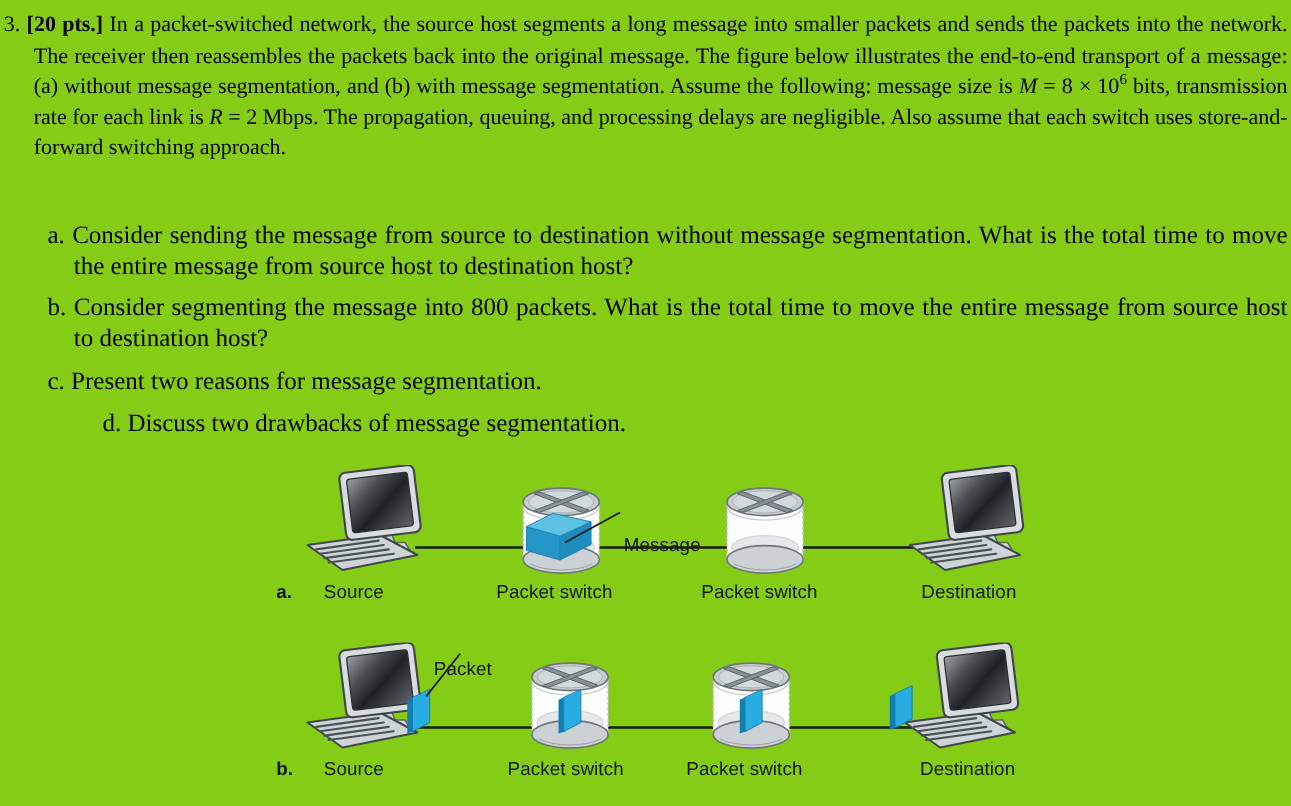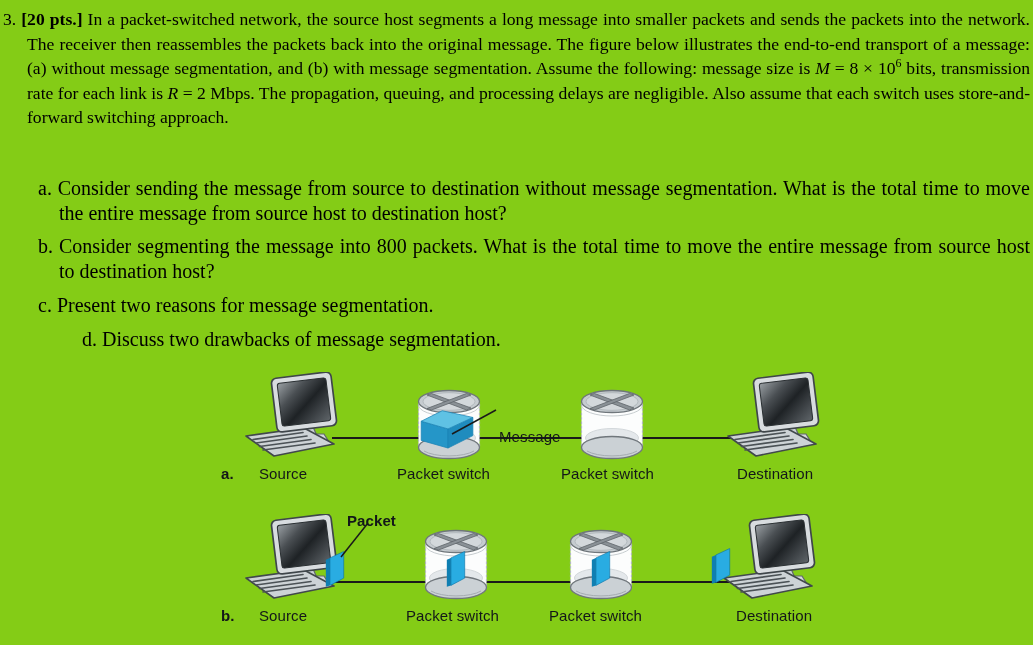--- a/index.html
+++ b/index.html
@@ -164,20 +164,20 @@
     </svg>
   <svg class="pkt" style="left:710px; top:545px;" width="22" height="40">
       <use href="#slab"></use>
     </svg>
 
   <span class="flabel fmarker" style="left:221px; top:607px;">b.</span>
   <span class="flabel" style="left:259px; top:607px;">Source</span>
   <span class="flabel" style="left:406px; top:607px;">Packet switch</span>
   <span class="flabel" style="left:549px; top:607px;">Packet switch</span>
   <span class="flabel" style="left:736px; top:607px;">Destination</span>
-  <span class="flabel" style="left:347px; top:512px;font-weight:bold;">Packet</span>
+  <span class="flabel" style="left:347px; top:527px;">Packet</span>
 
   <svg class="overlay" width="1033" height="645">
     <line x1="496" y1="410" x2="452" y2="434" stroke="#1a1a1a" stroke-width="1.5"></line>
     <line x1="368" y1="523" x2="341" y2="557" stroke="#1a1a1a" stroke-width="1.5"></line>
   </svg>
 
 </div>
 
 </body></html>

